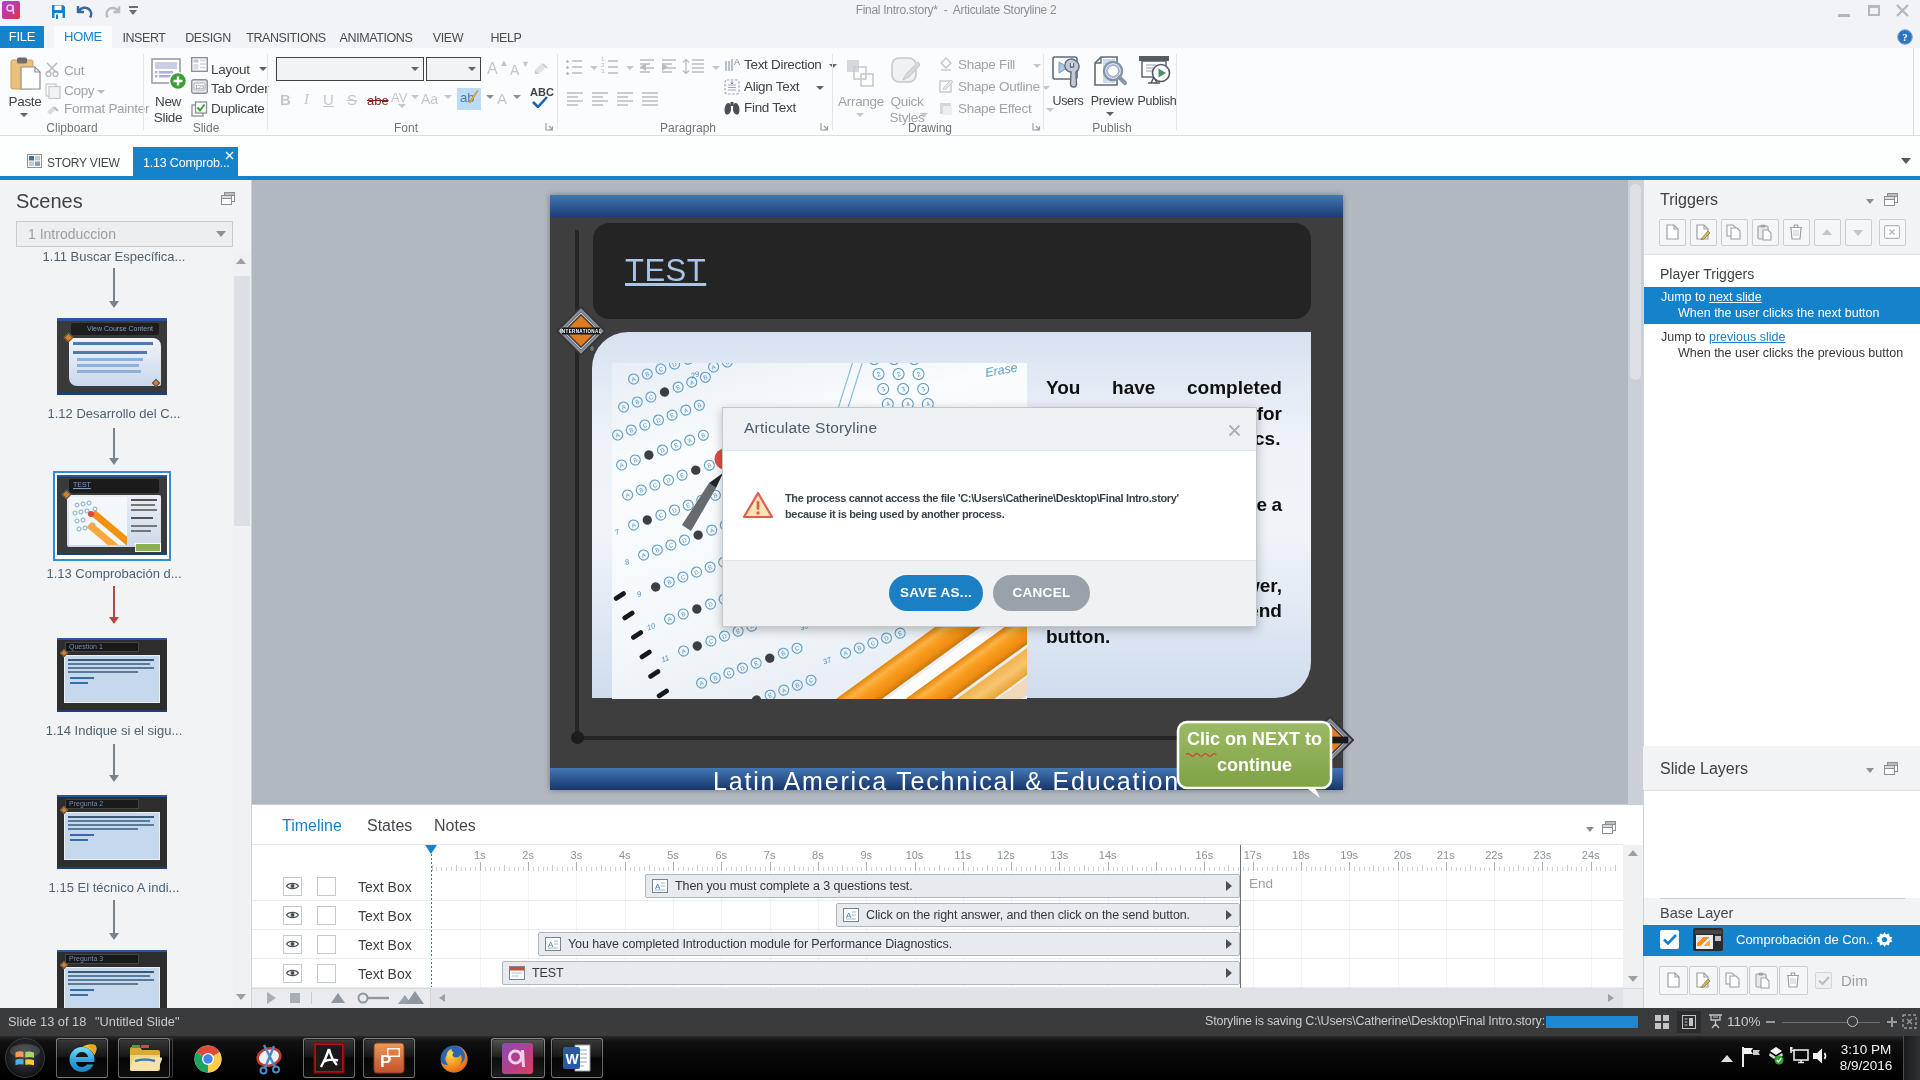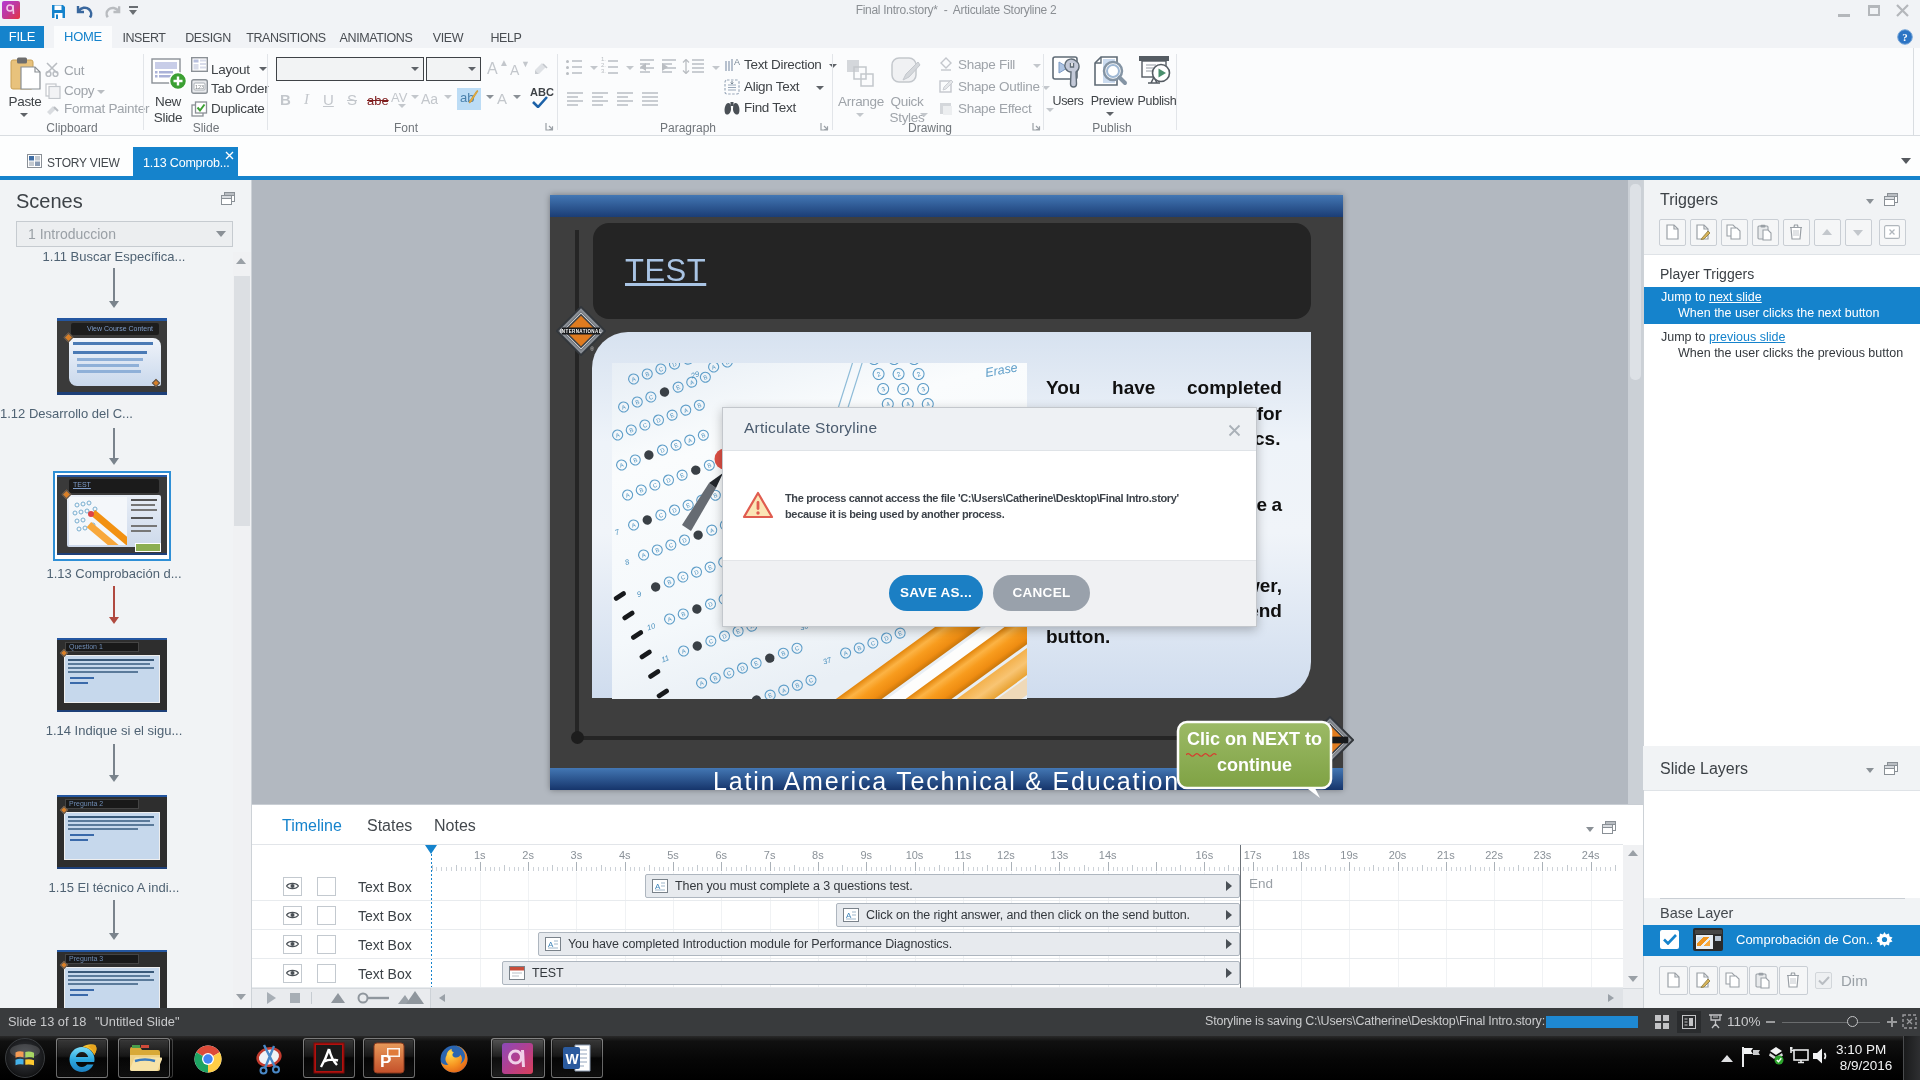--- a/index.html
+++ b/index.html
@@ -353,21 +353,21 @@
 <div class="ab" style="left:71px;top:323px;width:88px;height:12px;background:#1d1d1d;border-radius:2px"></div>
 <div class="tx" style="left:87px;top:325px;font-size:7px;color:#7e9cc8">View Course Content</div>
 <div class="ab" style="left:69px;top:338px;width:92px;height:48px;background:linear-gradient(180deg,#f0f4fa,#c9d8ec);border-radius:2px 8px 2px 8px"></div>
 <div class="ab" style="left:73px;top:342px;width:80px;height:3px;background:#4a7ab5"></div>
 <div class="ab" style="left:73px;top:351px;width:74px;height:3px;background:#4a7ab5"></div>
 <div class="ab" style="left:77px;top:358px;width:66px;height:2.5px;background:#8fb0d8"></div>
 <div class="ab" style="left:77px;top:364px;width:62px;height:2.5px;background:#8fb0d8"></div>
 <div class="ab" style="left:77px;top:370px;width:64px;height:2.5px;background:#8fb0d8"></div>
 <div class="ab" style="left:65px;top:334px;width:7px;height:7px;background:#d87f28;transform:rotate(45deg);border:1px solid #555"></div>
 <div class="ab" style="left:153px;top:380px;width:6px;height:6px;background:#d87f28;transform:rotate(45deg);border:1px solid #555"></div>
-<div class="tx" style="left:0px;top:406px;width:228px;text-align:left;font-size:13px;color:#4f6273">1.12 Desarrollo del C...</div>
+<div class="tx" style="left:0px;top:406px;width:228px;text-align:center;font-size:13px;color:#4f6273">1.12 Desarrollo del C...</div>
 <div class="ab" style="left:113px;top:428px;width:1.6px;height:30px;background:#7a838c"></div>
 <div class="ab" style="left:109px;top:458px;width:0;height:0;border-left:5px solid transparent;border-right:5px solid transparent;border-top:7px solid #7a838c"></div>
 <div class="ab" style="left:53px;top:471px;width:118px;height:90px;border:2px solid #2f8fd6;background:#fff"></div>
 <div class="ab" style="left:57px;top:475px;width:110px;height:80px;background:#3a3a3a;border-top:2px solid #2456a0;border-bottom:2px solid #1d3f78"></div>
 <div class="ab" style="left:69px;top:479px;width:90px;height:14px;background:#1b1b1b;border-radius:2px"></div>
 <div class="tx" style="left:73px;top:481px;font-size:7px;color:#7e9cc8;text-decoration:underline">TEST</div>
 <div class="ab" style="left:67px;top:495px;width:94px;height:52px;background:linear-gradient(180deg,#e8eef6,#cdd9eb);border-radius:2px"></div>
 <svg class="ab" style="left:69px;top:497px" width="58" height="48" viewBox="0 0 58 48">
 <rect width="58" height="48" fill="#f4f7fa"></rect>
 <g stroke="#79aed0" stroke-width="1" fill="none">
@@ -1124,21 +1124,21 @@
 <div class="ab" style="left:1349.2px;top:862px;width:1px;height:9px;background:#aab1b8"></div>
 <div class="ab" style="left:1354.0px;top:867px;width:1px;height:4px;background:#ced3d9"></div>
 <div class="ab" style="left:1358.9px;top:867px;width:1px;height:4px;background:#ced3d9"></div>
 <div class="ab" style="left:1363.7px;top:867px;width:1px;height:4px;background:#ced3d9"></div>
 <div class="ab" style="left:1368.5px;top:867px;width:1px;height:4px;background:#ced3d9"></div>
 <div class="ab" style="left:1373.3px;top:865px;width:1px;height:6px;background:#c3c9cf"></div>
 <div class="ab" style="left:1378.2px;top:867px;width:1px;height:4px;background:#ced3d9"></div>
 <div class="ab" style="left:1383.0px;top:867px;width:1px;height:4px;background:#ced3d9"></div>
 <div class="ab" style="left:1387.8px;top:867px;width:1px;height:4px;background:#ced3d9"></div>
 <div class="ab" style="left:1392.7px;top:867px;width:1px;height:4px;background:#ced3d9"></div>
-<div class="tx" style="left:1383.5px;top:849px;width:28px;text-align:center;font-size:11px;color:#8a9198">20s</div>
+<div class="tx" style="left:1383.5px;top:849px;width:28px;text-align:right;font-size:11px;color:#8a9198">20s</div>
 <div class="ab" style="left:1397.5px;top:862px;width:1px;height:9px;background:#aab1b8"></div>
 <div class="ab" style="left:1402.3px;top:867px;width:1px;height:4px;background:#ced3d9"></div>
 <div class="ab" style="left:1407.2px;top:867px;width:1px;height:4px;background:#ced3d9"></div>
 <div class="ab" style="left:1412.0px;top:867px;width:1px;height:4px;background:#ced3d9"></div>
 <div class="ab" style="left:1416.8px;top:867px;width:1px;height:4px;background:#ced3d9"></div>
 <div class="ab" style="left:1421.7px;top:865px;width:1px;height:6px;background:#c3c9cf"></div>
 <div class="ab" style="left:1426.5px;top:867px;width:1px;height:4px;background:#ced3d9"></div>
 <div class="ab" style="left:1431.3px;top:867px;width:1px;height:4px;background:#ced3d9"></div>
 <div class="ab" style="left:1436.1px;top:867px;width:1px;height:4px;background:#ced3d9"></div>
 <div class="ab" style="left:1441.0px;top:867px;width:1px;height:4px;background:#ced3d9"></div>
@@ -1575,15 +1575,15 @@
 <svg class="ab" style="left:1789px;top:1046px" width="20" height="20" viewBox="0 0 20 20">
 <rect x="5" y="4" width="14" height="10" fill="none" stroke="#e8e9ea" stroke-width="1.6"></rect>
 <path d="M9 16.5 H15 M12 14 V16.5" stroke="#e8e9ea" stroke-width="1.6"></path>
 <path d="M2 2 V7 M2 4.5 H5" stroke="#e8e9ea" stroke-width="1.6"></path>
 <rect x="1" y="1" width="2.5" height="2.5" fill="#e8e9ea"></rect>
 </svg>
 <svg class="ab" style="left:1812px;top:1046px" width="18" height="20" viewBox="0 0 18 20">
 <path d="M1 7 H5 L10 2.5 V17.5 L5 13 H1 Z" fill="#f2f3f4"></path>
 <path d="M12.5 7 Q14.5 10 12.5 13" fill="none" stroke="#f2f3f4" stroke-width="1.6"></path>
 </svg>
-<div class="tx" style="left:1836px;top:1042px;width:60px;font-size:13.5px;color:#f2f3f4">3:10 PM</div>
+<div class="tx" style="left:1836px;top:1042px;width:60px;text-align:center;font-size:13.5px;color:#f2f3f4">3:10 PM</div>
 <div class="tx" style="left:1836px;top:1058px;width:60px;text-align:center;font-size:13.5px;color:#f2f3f4">8/9/2016</div>
 <div class="ab" style="left:1903px;top:1036px;width:1px;height:44px;background:#4a4c4e"></div>
 <div class="ab" style="left:1904px;top:1036px;width:16px;height:44px;background:linear-gradient(90deg,#1a1b1c,#2e2f31)"></div>
 </body></html>

